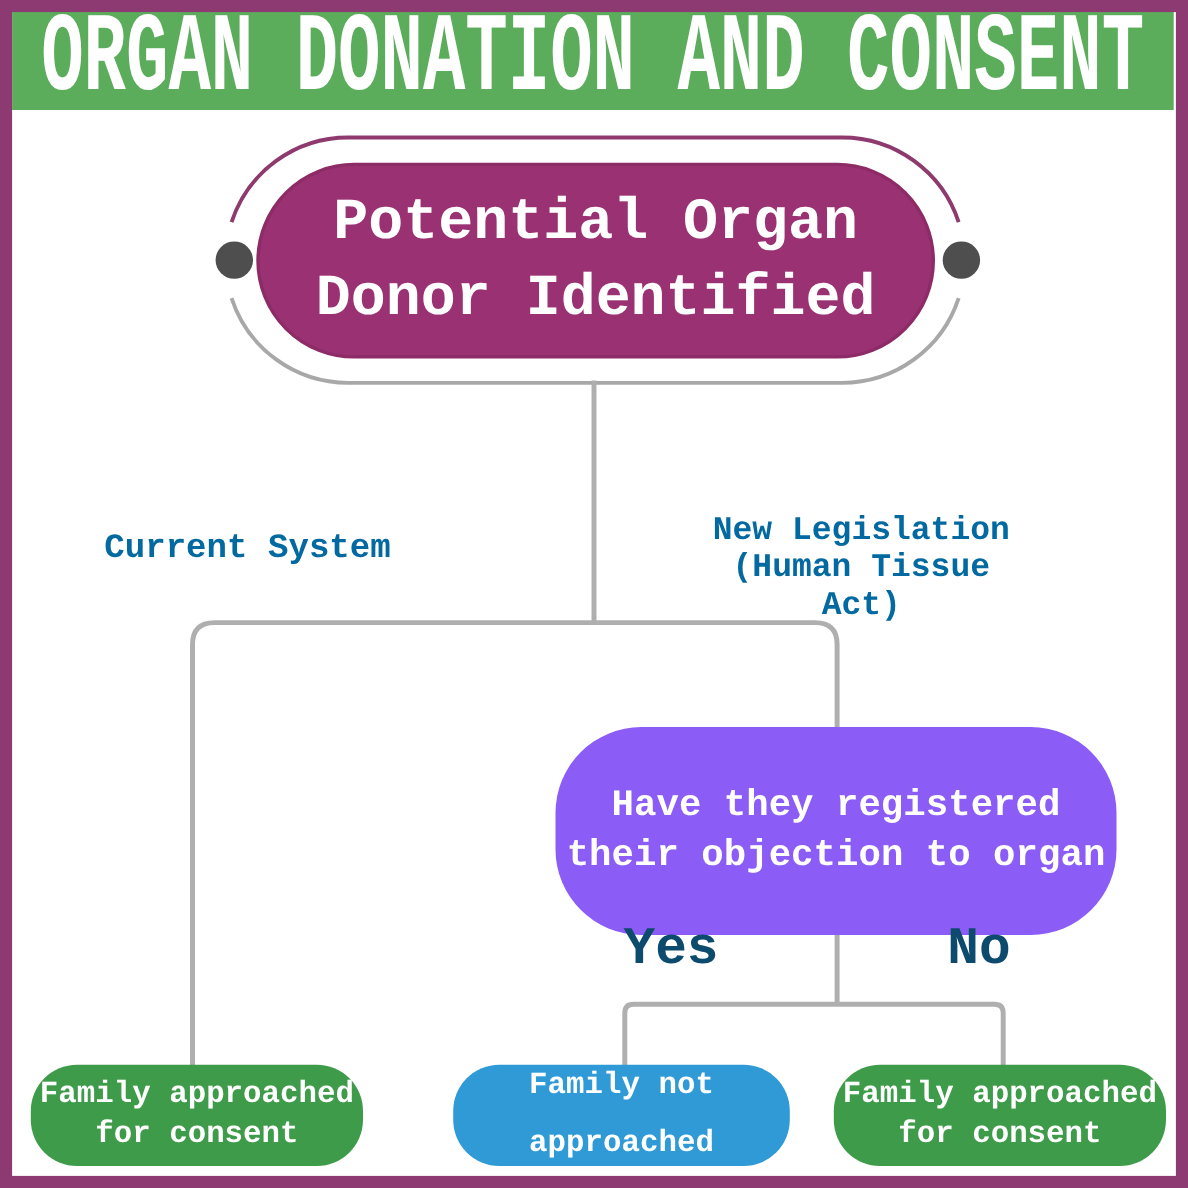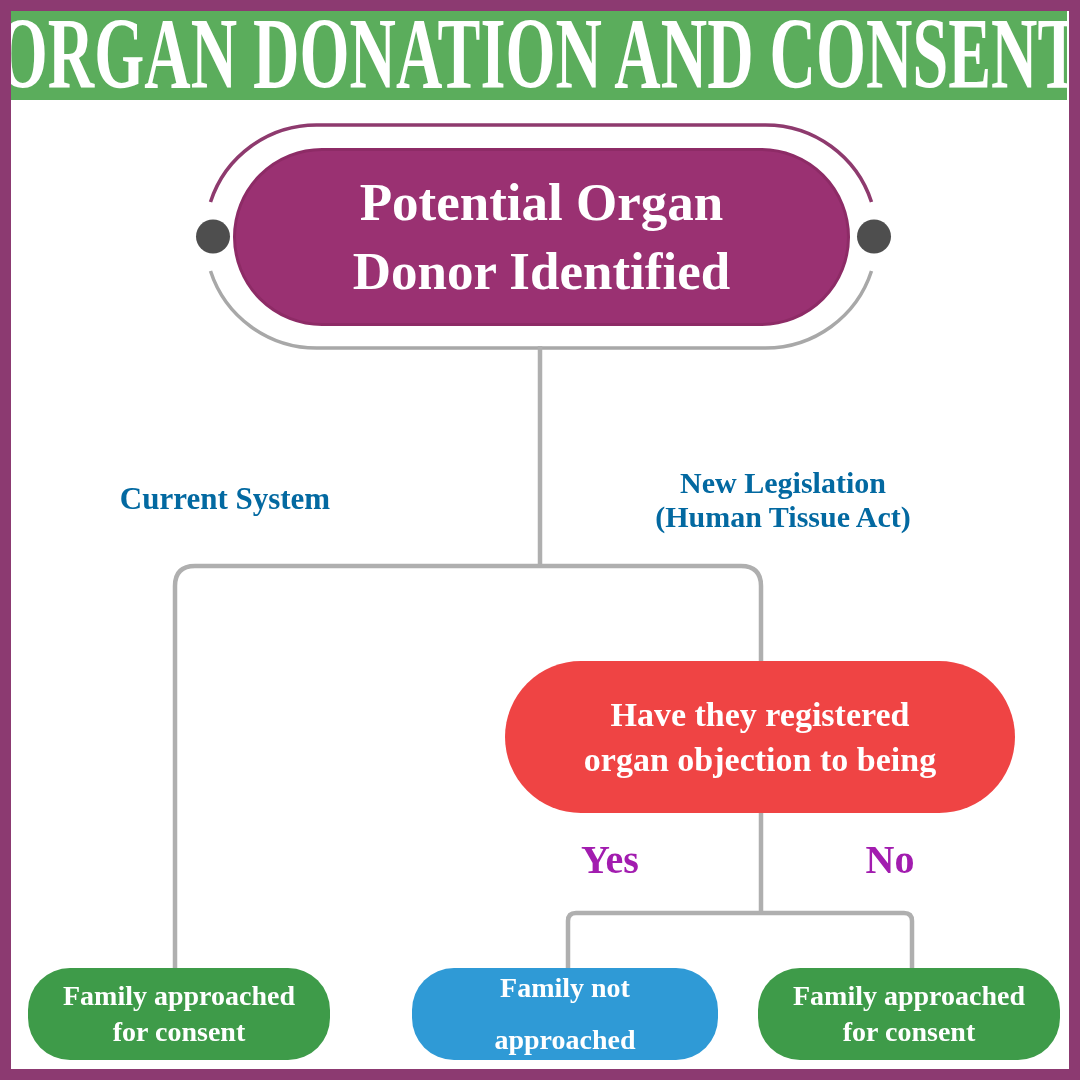--- a/index.html
+++ b/index.html
@@ -1,18 +1,18 @@
 <!DOCTYPE html>
 <html><head>
 <meta charset="utf-8">
 <style>
   html,body{margin:0;padding:0;background:#e9e9e9;}
   .canvas{
     position:relative;width:1080px;height:1080px;background:#ffffff;
-    font-family:Liberation Serif, serif;overflow:hidden;margin:0 auto;
+    font-family:Liberation Mono, monospace;overflow:hidden;margin:0 auto;
   }
   .frame{
     position:absolute;inset:0;border:11px solid #8c3a71;z-index:6;pointer-events:none;
   }
   .banner{
     position:absolute;left:11px;top:8px;width:1056px;height:92px;background:#5bad5c;
     display:flex;align-items:center;justify-content:center;z-index:2;
   }
   .banner-title{
     color:#ffffff;font-weight:bold;font-size:102px;letter-spacing:0px;white-space:nowrap;
@@ -23,39 +23,39 @@
     position:absolute;display:flex;flex-direction:column;align-items:center;justify-content:center;
     color:#ffffff;text-align:center;z-index:3;
   }
   .node span{display:block;white-space:nowrap;}
   .root-node{
     left:233px;top:148px;width:617px;height:178px;background:#9a3172;
     border:3px solid #8d2b66;border-radius:100px;box-sizing:border-box;
   }
   .root-node span{font-size:53px;line-height:69px;font-weight:bold;}
   .decision-node{
-    left:505px;top:661px;width:510px;height:152px;background:#ef4444;border-radius:78px;
+    left:505px;top:661px;width:510px;height:189px;background:#8b5cf6;border-radius:78px;
   }
   .decision-node span{font-size:34px;line-height:45px;font-weight:bold;}
   .outcome{top:968px;width:302px;height:92px;border-radius:42px;}
   .outcome span{font-size:28px;line-height:36px;font-weight:bold;}
   .outcome-green{background:#3e9b49;}
   .outcome-blue{background:#2f9ad6;}
   .outcome-left{left:28px;}
   .outcome-mid{left:412px;width:306px;gap:16px;}
   .outcome-right{left:758px;}
   .branch-label{
     position:absolute;text-align:center;color:#0369a1;font-weight:bold;z-index:3;
   }
   .label-current{left:75px;top:482px;width:300px;font-size:31px;line-height:34px;}
   .label-new{left:633px;top:466px;width:300px;font-size:30px;line-height:34px;}
   .label-new span{display:block;}
   .answer-label{
-    position:absolute;top:836px;width:140px;text-align:center;color:#a21caf;
-    font-weight:bold;font-size:40px;z-index:3;
+    position:absolute;top:836px;width:140px;text-align:center;color:#0c4a6e;
+    font-weight:bold;font-size:48px;z-index:3;
   }
   .answer-yes{left:540px;}
   .answer-no{left:820px;text-align:center;}
 </style>
 </head>
 <body>
 
 <div class="canvas">
 
   <div class="frame"></div>
@@ -84,21 +84,21 @@
 
   <div class="branch-label label-current">Current System</div>
 
   <div class="branch-label label-new">
     <span>New Legislation</span>
     <span>(Human Tissue Act)</span>
   </div>
 
   <div class="node decision-node">
     <span>Have they registered</span>
-    <span>organ objection to being</span>
+    <span>their objection to organ</span>
   </div>
 
   <div class="answer-label answer-yes">Yes</div>
   <div class="answer-label answer-no">No</div>
 
   <div class="node outcome outcome-green outcome-left">
     <span>Family approached</span>
     <span>for consent</span>
   </div>
 

